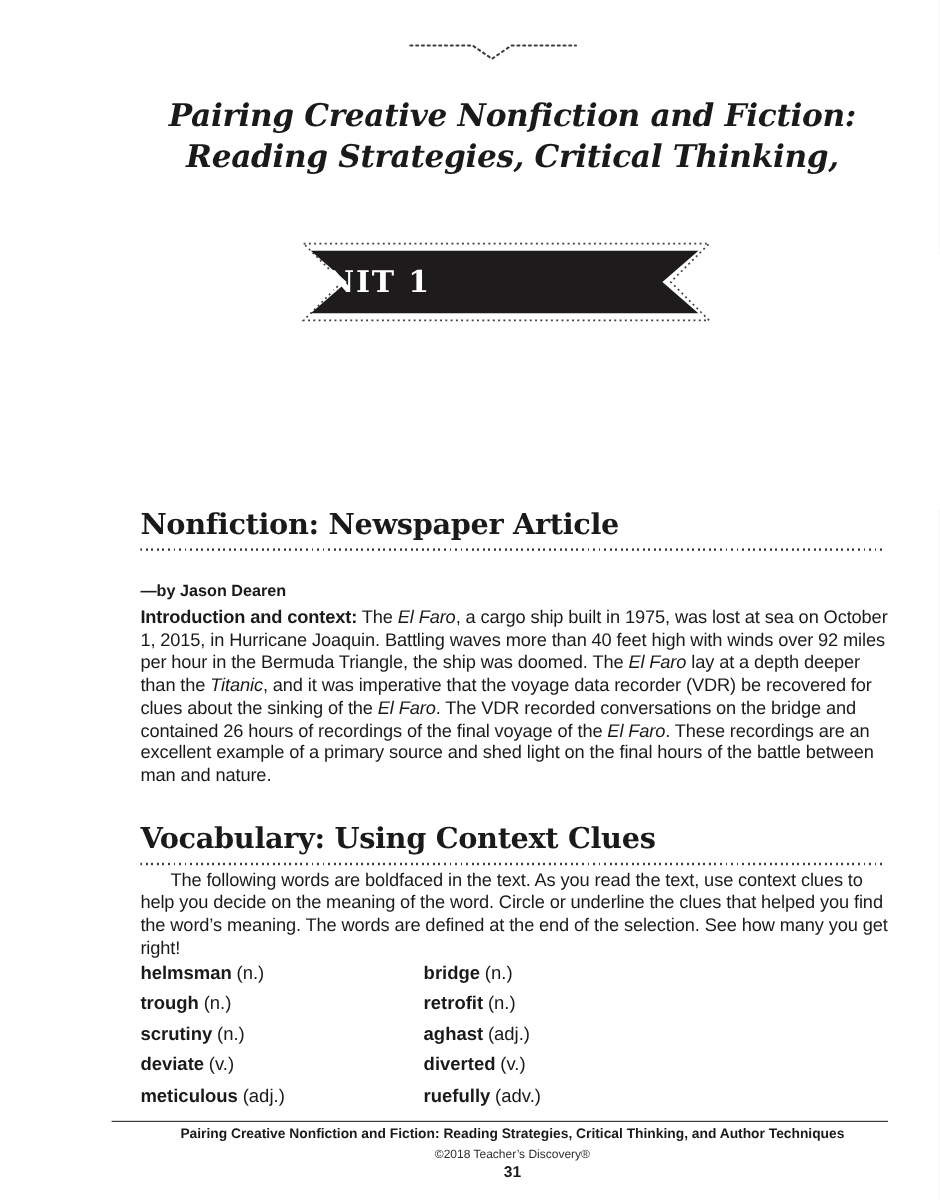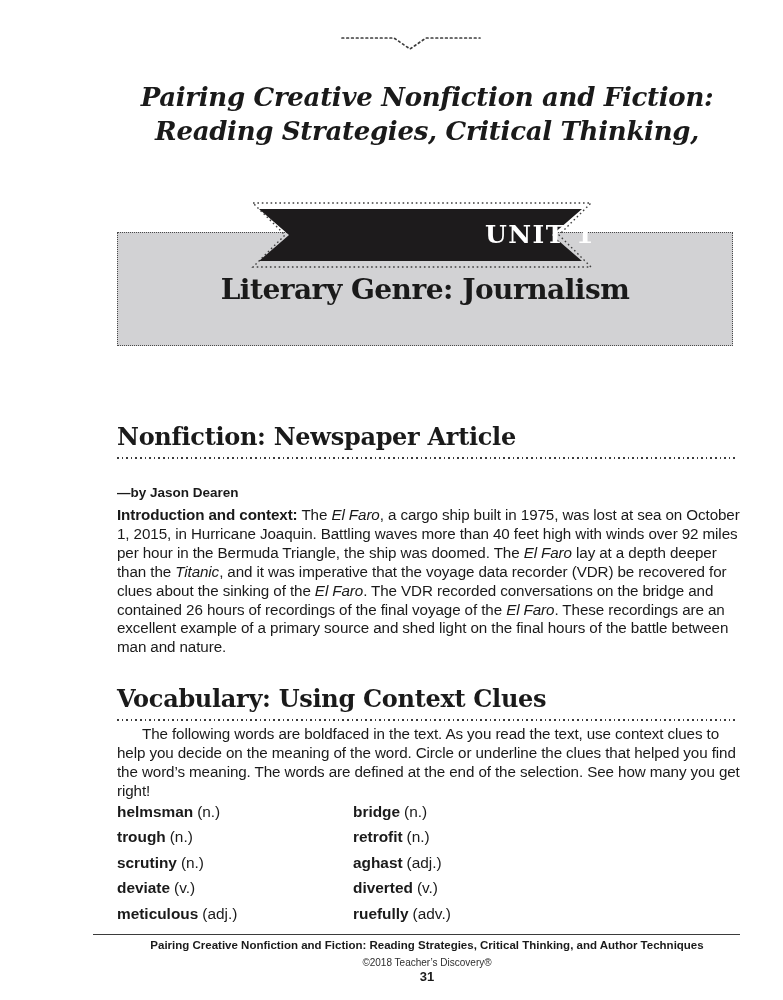--- a/index.html
+++ b/index.html
@@ -32,21 +32,21 @@
     background:var(--box-bg);
     border:1.6px dotted #4a4a4a;
   }
   .subtitle{
     margin:40px 0 0 0;text-align:center;
     font-family:"DejaVu Serif","Liberation Serif",serif;
     font-weight:bold;font-size:28px;line-height:34px;letter-spacing:-0.5px;
   }
   .ribbon-svg{left:249px;top:199px;}
   .unit-label{
-    left:249px;top:217px;width:346px;text-align:right;
+    left:249px;top:217px;width:346px;text-align:left;
     font-family:"DejaVu Serif","Liberation Serif",serif;
     font-weight:bold;font-size:25px;line-height:36px;color:#ffffff;
     letter-spacing:1.5px;
   }
 
   .sec-head{
     margin:0;font-family:"DejaVu Serif","Liberation Serif",serif;
     font-weight:bold;font-size:24px;line-height:26px;letter-spacing:-0.3px;
   }
   .h-nonfiction{left:117px;top:424px;}
@@ -82,23 +82,20 @@
 
   <svg class="abs ornament" width="142" height="22" viewBox="0 0 142 22">
     <path d="M2,6 H54 L70,17 L86,6 H140" fill="none" stroke="#3c3c3c" stroke-width="1.7" stroke-dasharray="1.7 3.1" stroke-linecap="round"></path>
   </svg>
 
   <h1 class="abs title">
     <div>Pairing Creative Nonfiction and Fiction:</div>
     <div>Reading Strategies, Critical Thinking,</div>
   </h1>
 
-  <div class="abs graybox">
-    <h2 class="subtitle">Literary Genre: Journalism</h2>
-  </div>
 
   <svg class="abs ribbon-svg" width="346" height="72" viewBox="0 0 346 72">
     <path d="M4,4 L342,4 L310,36 L342,68 L4,68 L36,36 Z" fill="none" stroke="#3f3f3f" stroke-width="1.4" stroke-dasharray="1.6 2.8"></path>
     <path d="M10,10 L333,10 L303,36 L333,62 L10,62 L40,36 Z" fill="#1d1b1c"></path>
   </svg>
   <div class="abs unit-label">UNIT 1</div>
 
   <h3 class="abs sec-head h-nonfiction">Nonfiction: Newspaper Article</h3>
   <div class="abs dotrule rule1"></div>
 

